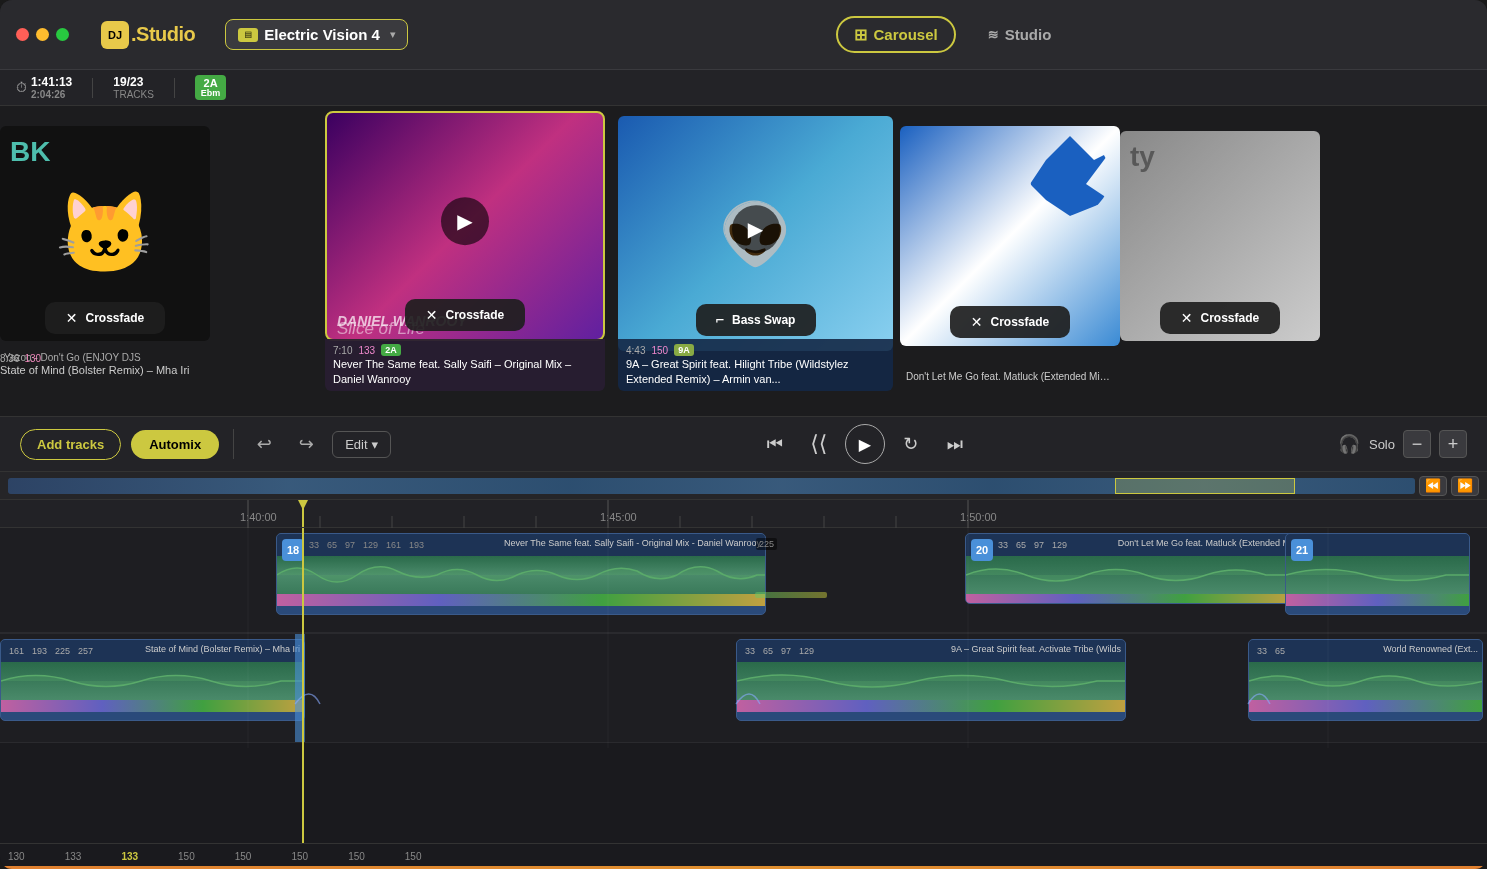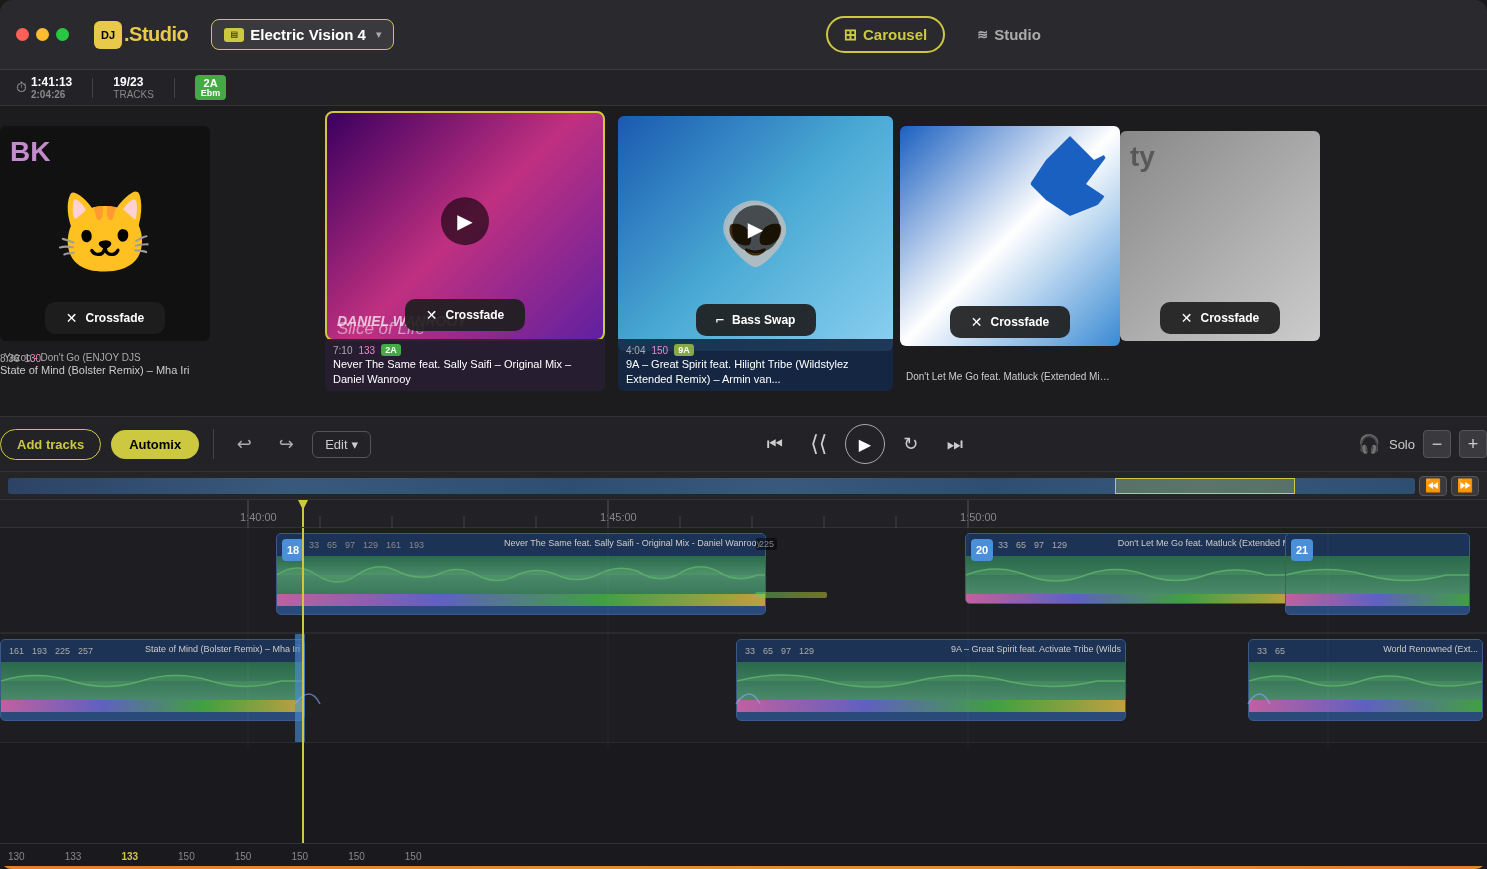--- a/index.html
+++ b/index.html
@@ -23,21 +23,21 @@
       flex-direction: column;
     }
 
     
     .titlebar {
       height: 70px;
       background: #2a2a2e;
       display: flex;
       align-items: center;
       padding: 0 16px;
-      gap: 17px;
+      gap: 24px;
       border-bottom: 1px solid #3a3a3e;
       flex-shrink: 0;
     }
 
     .traffic-lights {
       display: flex;
       gap: 7px;
       margin-right: 8px;
     }
     .tl { width: 13px; height: 13px; border-radius: 50%; }
@@ -284,21 +284,21 @@
       font-size: 20px;
       color: #fff;
     }
 
     
     .controls-bar {
       height: 56px;
       background: #232327;
       display: flex;
       align-items: center;
-      padding: 0 0;
+      padding: 0 20px;
       gap: 10px;
       border-bottom: 1px solid #333;
       border-top: 1px solid #333;
       flex-shrink: 0;
     }
 
     .add-tracks-btn {
       background: transparent;
       border: 1.5px solid #ccc840;
       border-radius: 20px;
@@ -565,21 +565,21 @@
           <span style="font-size:14px">✕</span>
           <span style="font-size:12px;font-weight:600">Crossfade</span>
         </div>
         <div style="position:absolute;bottom:0;left:0;right:0;font-size:10px;color:#aaa;padding:3px 4px;white-space:nowrap;overflow:hidden;text-overflow:ellipsis">Yazoo - Don't Go (ENJOY DJS</div>
       </div>
 
       <div style="position:absolute;left:140;top:20px;width:210px;height:250px;overflow:visible;">
         <div style="width:210px;height:215px;background:#111;border-radius:6px;position:relative;overflow:hidden;">
 
           <div style="position:absolute;top:50%;left:50%;transform:translate(-50%,-50%);font-size:80px;color:#333">🐱</div>
-          <div style="position:absolute;top:10px;left:10px;font-size:28px;font-weight:900;color:#f0abfc;opacity:0.8">BK</div>
+          <div style="position:absolute;top:10px;left:10px;font-size:28px;font-weight:900;color:#5eead4;opacity:0.8">BK</div>
         </div>
         <div class="card-overlay-bg" style="bottom:42px">
           <span style="font-size:14px">✕</span>
           <span style="font-size:12px;font-weight:600">Crossfade</span>
         </div>
         <div style="position:absolute;bottom:0;left:0;right:210px;width:210px">
           <div style="font-size:10px;color:#aaa;display:flex;gap:5px;align-items:center">
             <span>8:36</span>
             <span style="color:#e8b">130</span>
           </div>
@@ -611,21 +611,21 @@
         <div style="width:275px;height:235px;background:linear-gradient(135deg,#1a5ab0,#4aaad4,#8ad0f0);border-radius:6px;position:relative;overflow:hidden;">
           <div style="position:absolute;top:50%;left:50%;transform:translate(-50%,-50%);font-size:60px">👽</div>
           <div class="play-overlay" style="top:50%;left:50%;transform:translate(-50%,-60%)">▶</div>
         </div>
         <div class="card-overlay-bg" style="bottom:55px">
           <span style="font-size:14px;font-family:monospace">⌐</span>
           <span style="font-size:12px;font-weight:600">Bass Swap</span>
         </div>
         <div style="position:absolute;bottom:0;left:0;right:0;background:rgba(20,40,70,0.9);border-radius:0 0 6px 6px;padding:5px 8px">
           <div style="font-size:10px;color:#aaa;display:flex;gap:6px;align-items:center">
-            <span>4:04</span>
+            <span>4:43</span>
             <span style="color:#e8c">150</span>
             <span style="background:#8a4;border-radius:3px;padding:1px 4px;font-size:9px;font-weight:700;color:#fff">9A</span>
           </div>
           <div style="font-size:11px;color:#fff;line-height:1.3;margin-top:1px">9A – Great Spirit feat. Hilight Tribe (Wildstylez Extended Remix) – Armin van...</div>
         </div>
       </div>
 
       <div style="position:absolute;left:900px;top:20px;width:220px;height:260px;">
         <div style="width:220px;height:220px;background:linear-gradient(135deg,#1a60c0,#fff,#3a8ad4);border-radius:6px;position:relative;overflow:hidden;">
           <div style="position:absolute;top:10px;right:10px;width:80px;height:80px;background:#1a60c0;border-radius:50%;clip-path:polygon(50% 0%,80% 30%,100% 20%,70% 60%,100% 80%,50% 100%,20% 80%,0% 60%,20% 30%)"></div>

